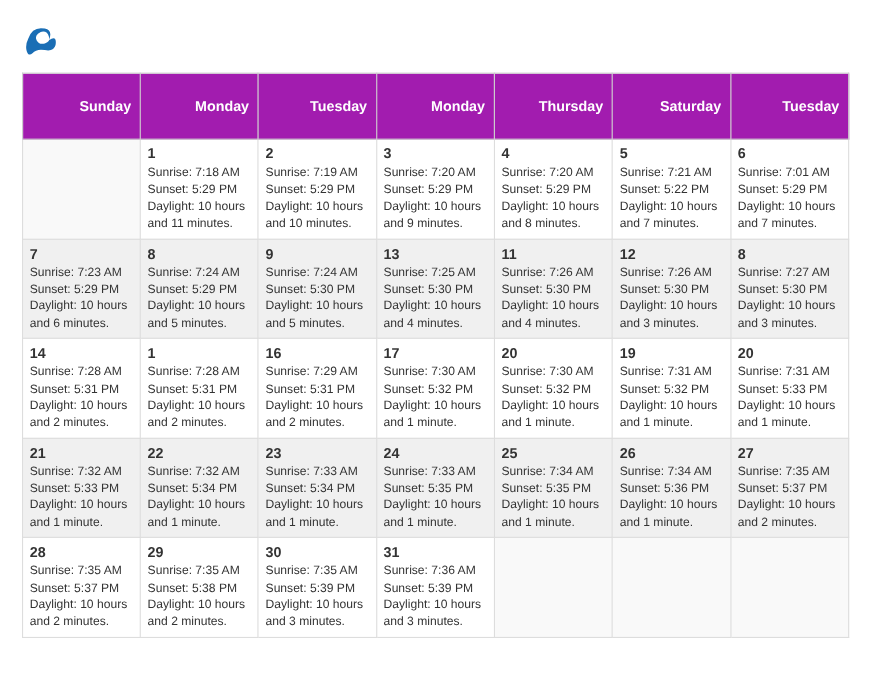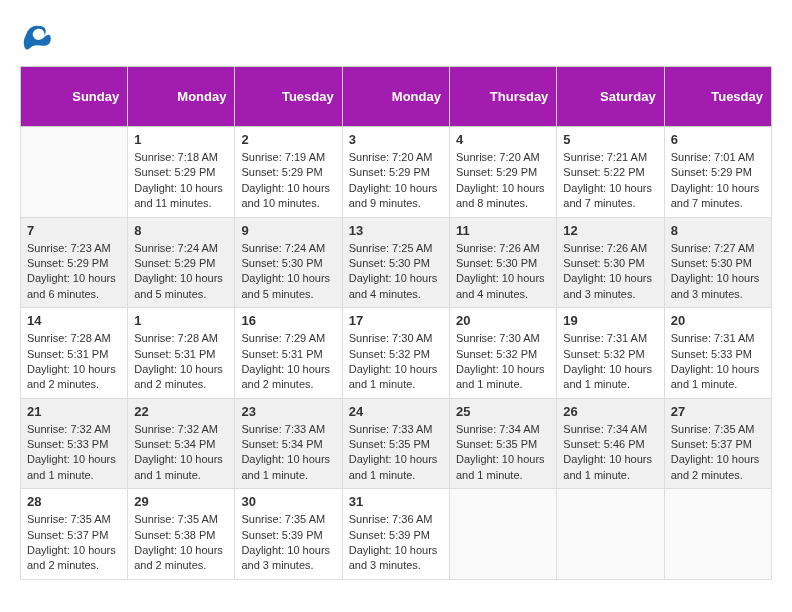--- a/index.html
+++ b/index.html
@@ -301,21 +301,21 @@
         <td>
           <span class="day-number">25</span>
           <div class="day-info">Sunrise: 7:34 AM
 Sunset: 5:35 PM
 Daylight: 10 hours
 and 1 minute.</div>
         </td>
         <td>
           <span class="day-number">26</span>
           <div class="day-info">Sunrise: 7:34 AM
-Sunset: 5:46 PM
+Sunset: 5:36 PM
 Daylight: 10 hours
 and 1 minute.</div>
         </td>
         <td>
           <span class="day-number">27</span>
           <div class="day-info">Sunrise: 7:35 AM
 Sunset: 5:37 PM
 Daylight: 10 hours
 and 2 minutes.</div>
         </td>

